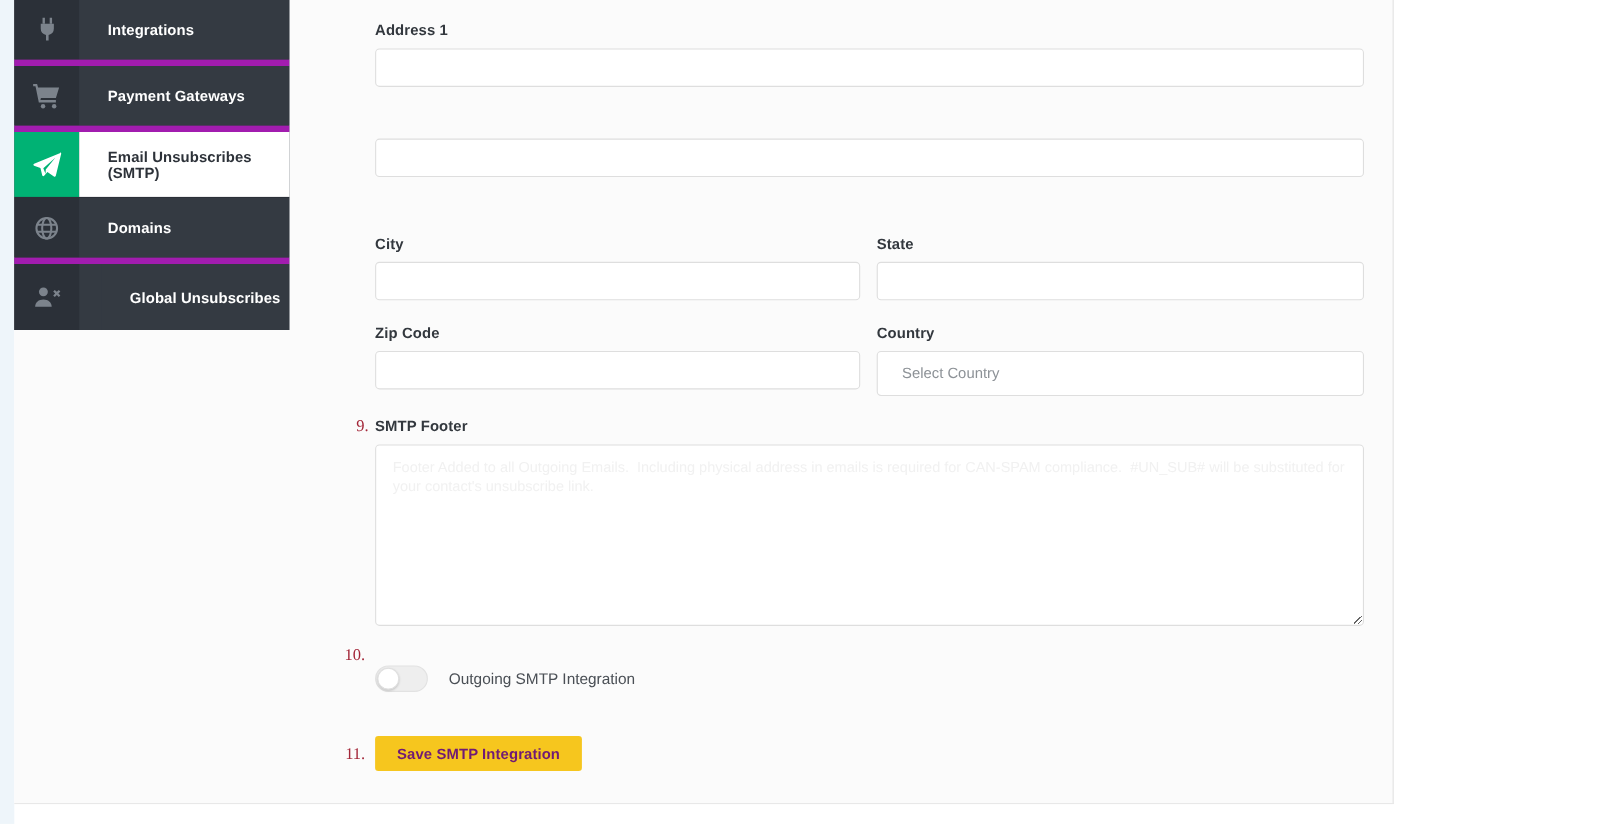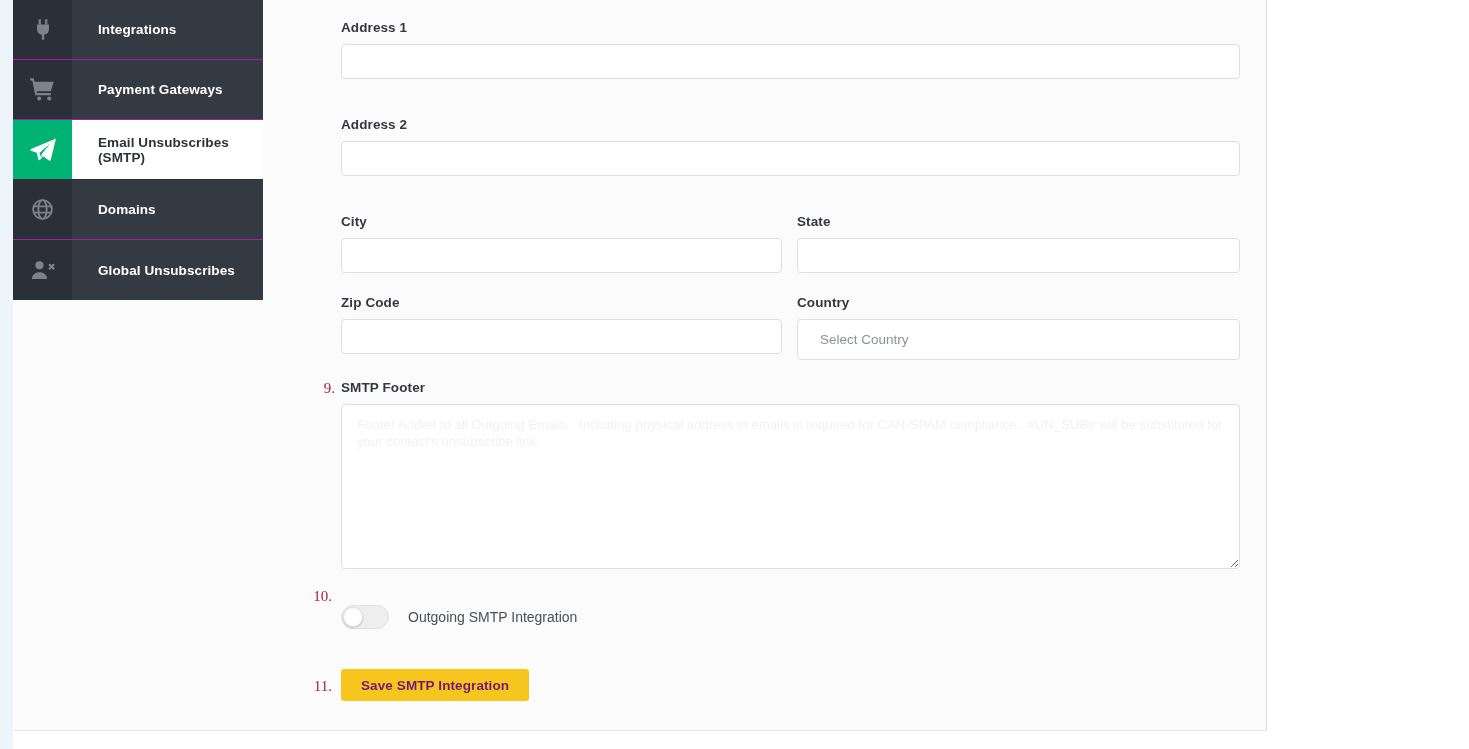--- a/index.html
+++ b/index.html
@@ -50,24 +50,24 @@
   .sidebar {
     position: absolute;
     left: 13px; top: 0;
     width: 250px;
     background: #343a42;
   }
   .nav-item {
     display: flex;
     align-items: stretch;
     height: 60px;
-    border-bottom: 1px solid #a21caf;
+    border-bottom: 6px solid #a21caf;
     cursor: pointer;
   }
-  .nav-item:last-child { border-bottom: none; }
+  .nav-item:last-child { border-bottom: none; gap: 20px; }
   .nav-icon {
     width: 59px;
     background: #2b3038;
     display: flex;
     align-items: center;
     justify-content: center;
     flex: 0 0 59px;
   }
   .nav-icon svg { display: block; }
   .nav-label {
@@ -257,21 +257,20 @@
   </nav>
 
   <div class="form-area">
 
     <div class="row-block" style="left:0; top:20px; width:899px;">
       <div class="field-label">Address 1</div>
       <input class="text-input" style="margin-top: 9px;" placeholder="">
     </div>
 
     <div class="row-block" style="left:0; top:117px; width:899px;">
-      <div class="field-label">Address 2</div>
       <input class="text-input" style="margin-top: 9px;" placeholder="">
     </div>
 
     <div class="row-block" style="left:0; top:214px; width:441px;">
       <div class="field-label">City</div>
       <input class="text-input" style="margin-top: 9px;" placeholder="">
     </div>
 
     <div class="row-block" style="left:456px; top:214px; width:443px;">
       <div class="field-label">State</div>

